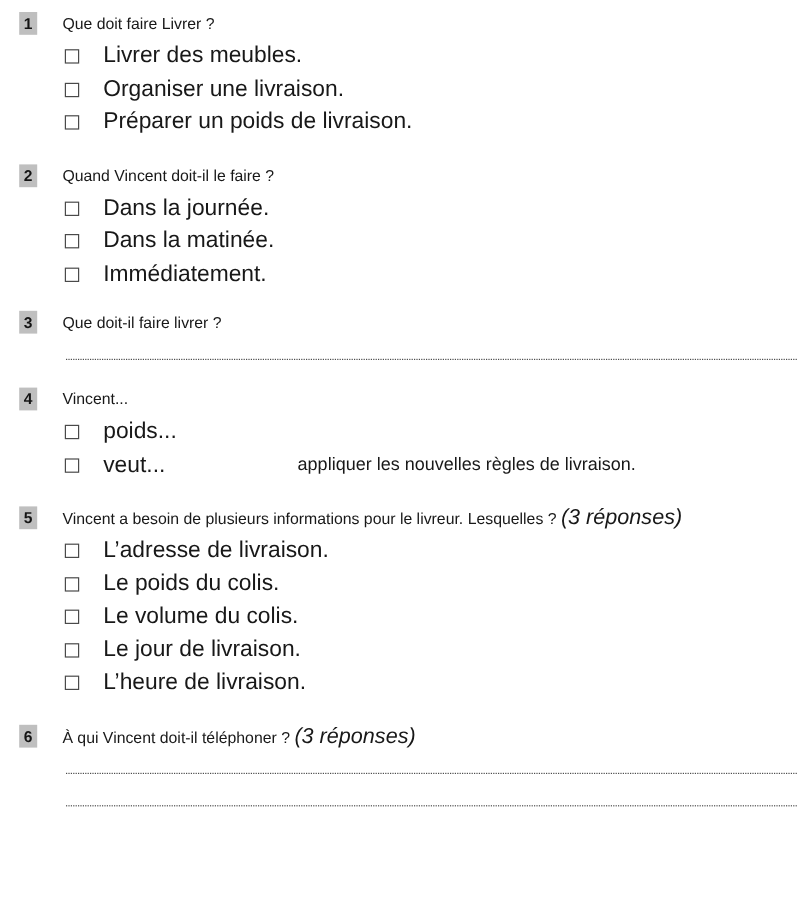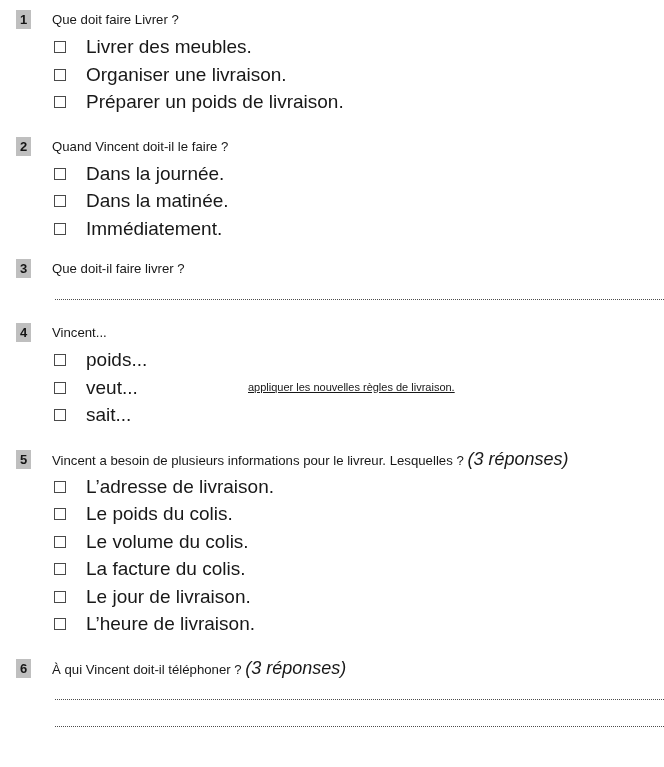--- a/index.html
+++ b/index.html
@@ -79,24 +79,23 @@
     left: 86px;
     top: 0px;
     font-size: 19px;
     line-height: 19px;
     white-space: nowrap;
   }
   .opt-tail {
     position: absolute;
     left: 248px;
     top: 0px;
-    font-size: 11px;
+    font-size: 15px;
     line-height: 19px;
     white-space: nowrap;
-    text-decoration: underline;
   }
 
   
   .answer-line {
     position: relative;
     height: 27px;
   }
   .answer-line .dots {
     position: absolute;
     left: 55px;
@@ -178,24 +177,20 @@
     </div>
     <div class="option">
       <span class="checkbox"></span>
       <span class="opt-text">poids...</span>
     </div>
     <div class="option">
       <span class="checkbox"></span>
       <span class="opt-text">veut...</span>
       <span class="opt-tail">appliquer les nouvelles règles de livraison.</span>
     </div>
-    <div class="option">
-      <span class="checkbox"></span>
-      <span class="opt-text">sait...</span>
-    </div>
   </div>
 
   <div class="spacer-lg"></div>
 
   <div class="question">
     <div class="q-head">
       <span class="q-num">5</span>
       <span class="q-text"><span>Vincent a besoin de plusieurs informations pour le livreur. Lesquelles ?</span> <span class="q-note">(3 réponses)</span></span>
     </div>
     <div class="option">
@@ -205,24 +200,20 @@
     <div class="option">
       <span class="checkbox"></span>
       <span class="opt-text">Le poids du colis.</span>
     </div>
     <div class="option">
       <span class="checkbox"></span>
       <span class="opt-text">Le volume du colis.</span>
     </div>
     <div class="option">
       <span class="checkbox"></span>
-      <span class="opt-text">La facture du colis.</span>
-    </div>
-    <div class="option">
-      <span class="checkbox"></span>
       <span class="opt-text">Le jour de livraison.</span>
     </div>
     <div class="option">
       <span class="checkbox"></span>
       <span class="opt-text">L’heure de livraison.</span>
     </div>
   </div>
 
   <div class="spacer-lg"></div>
 

